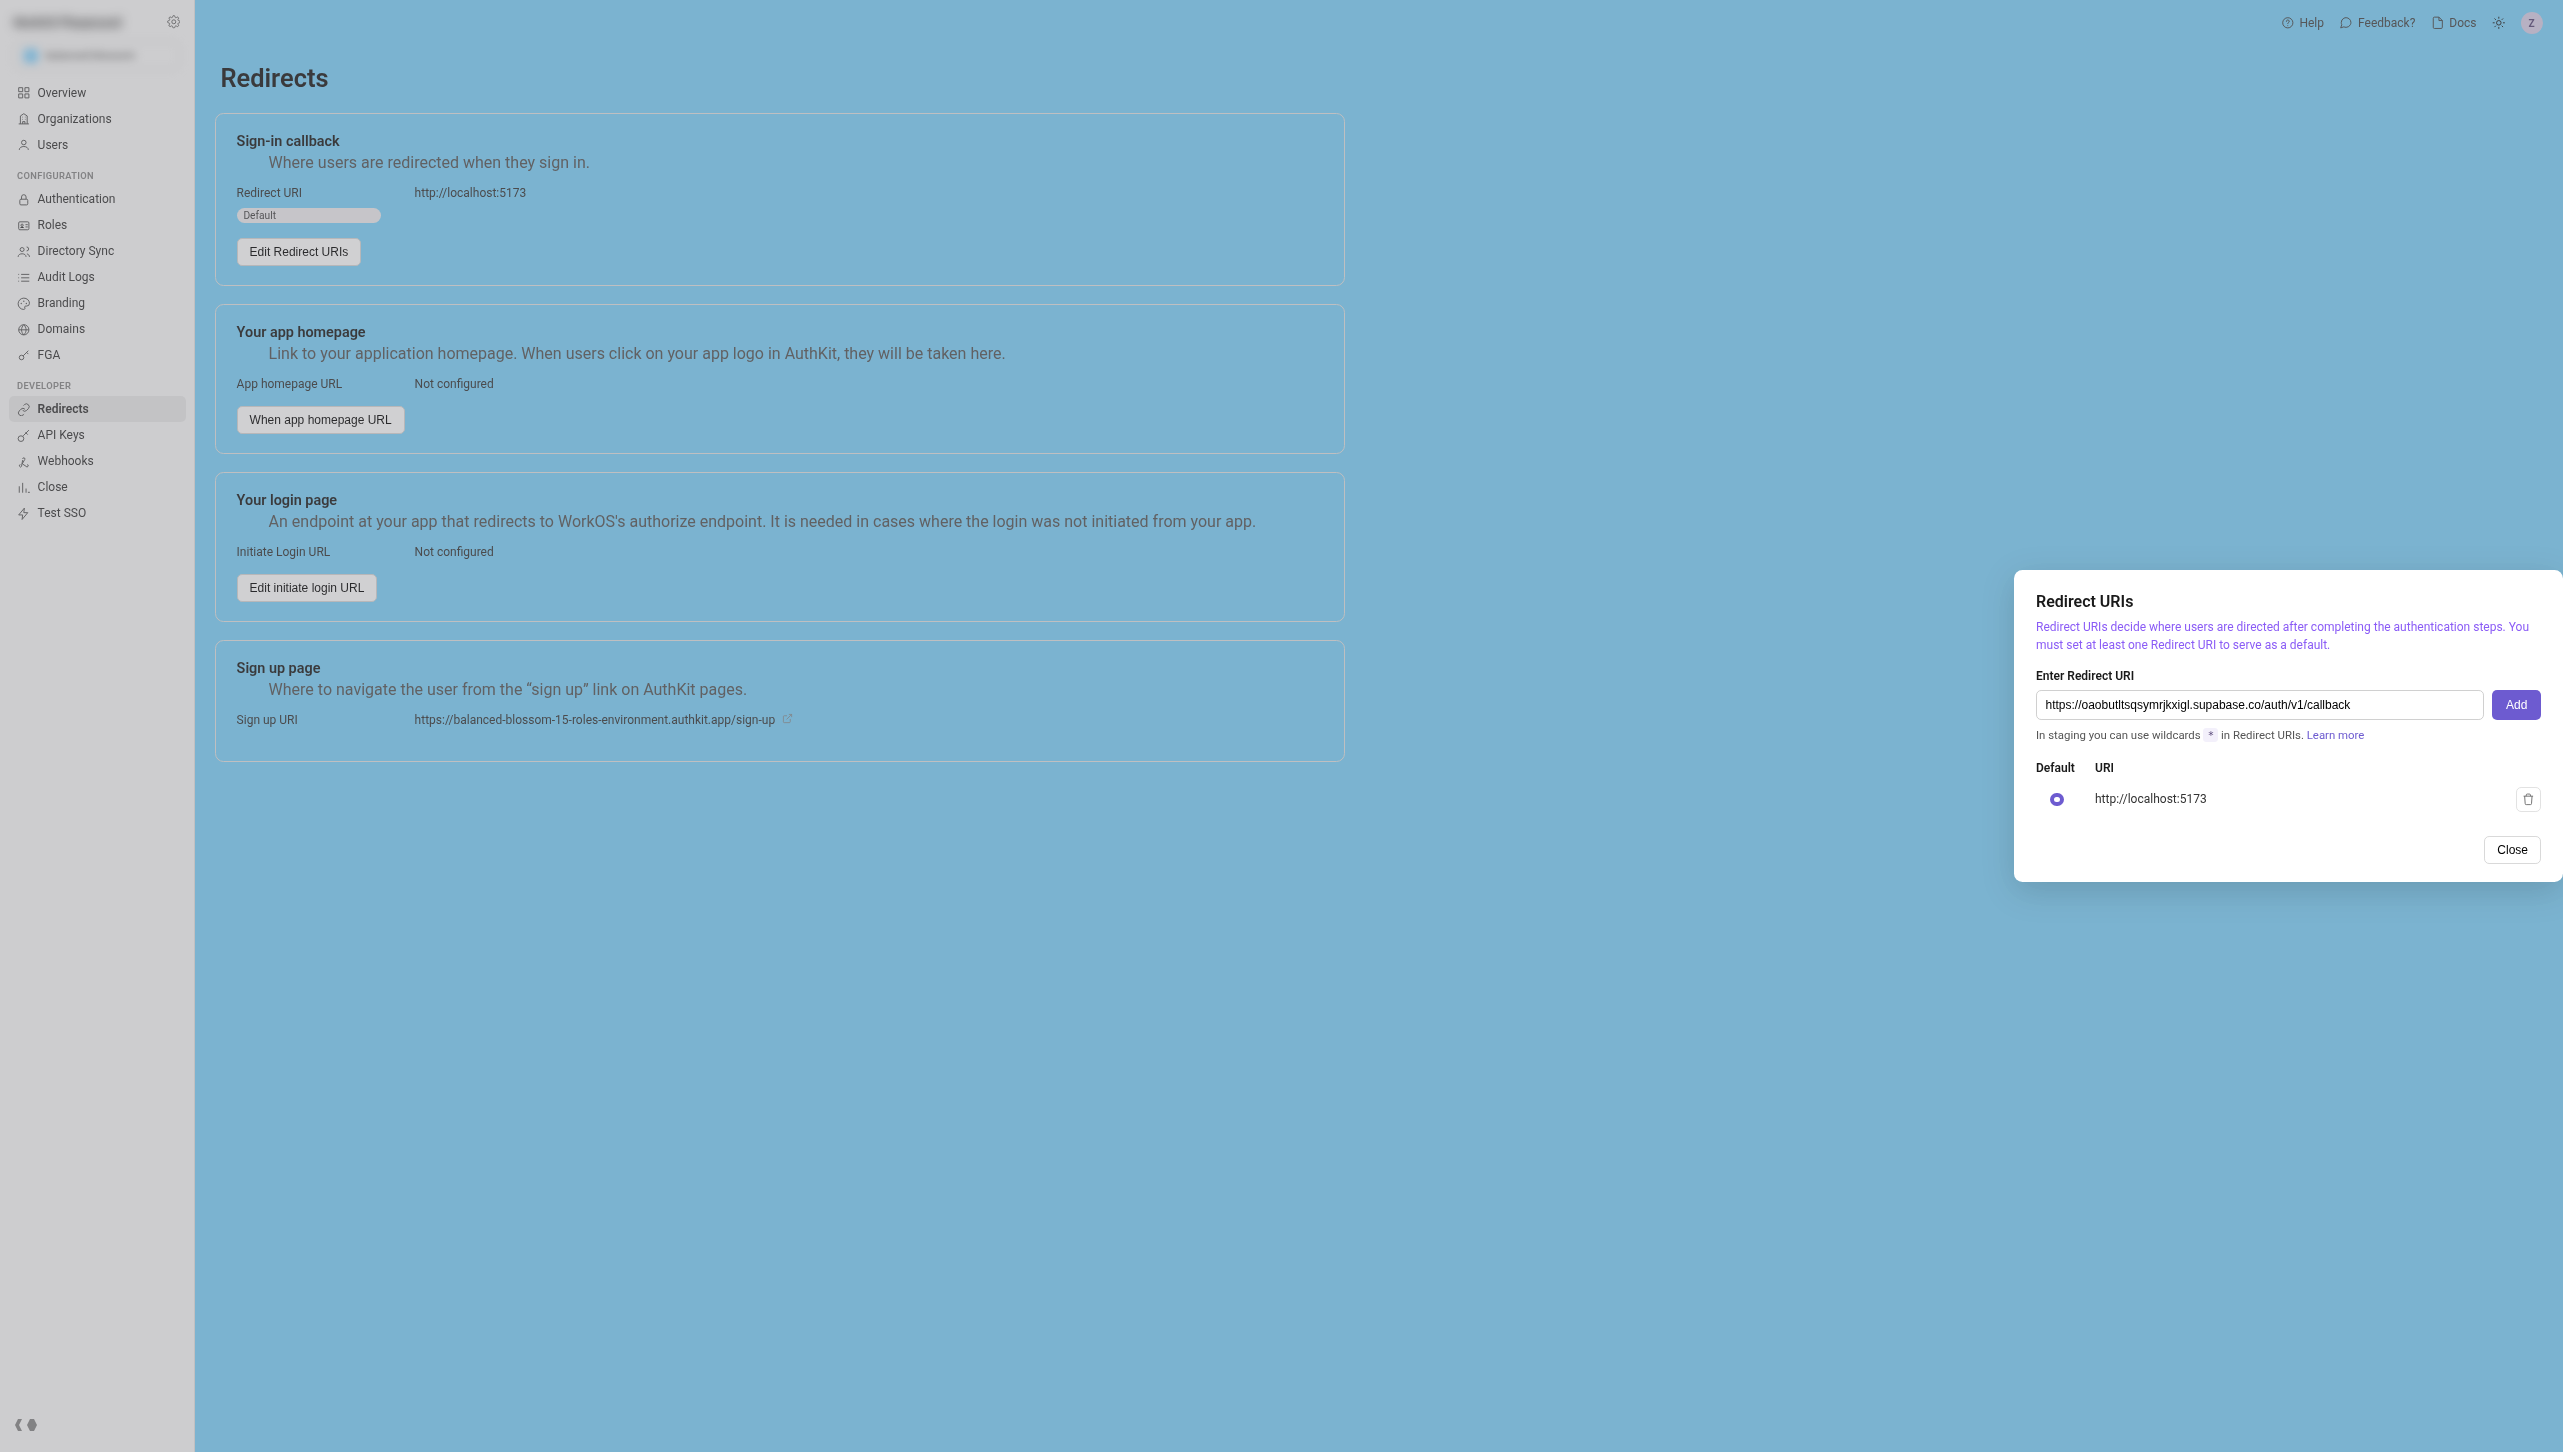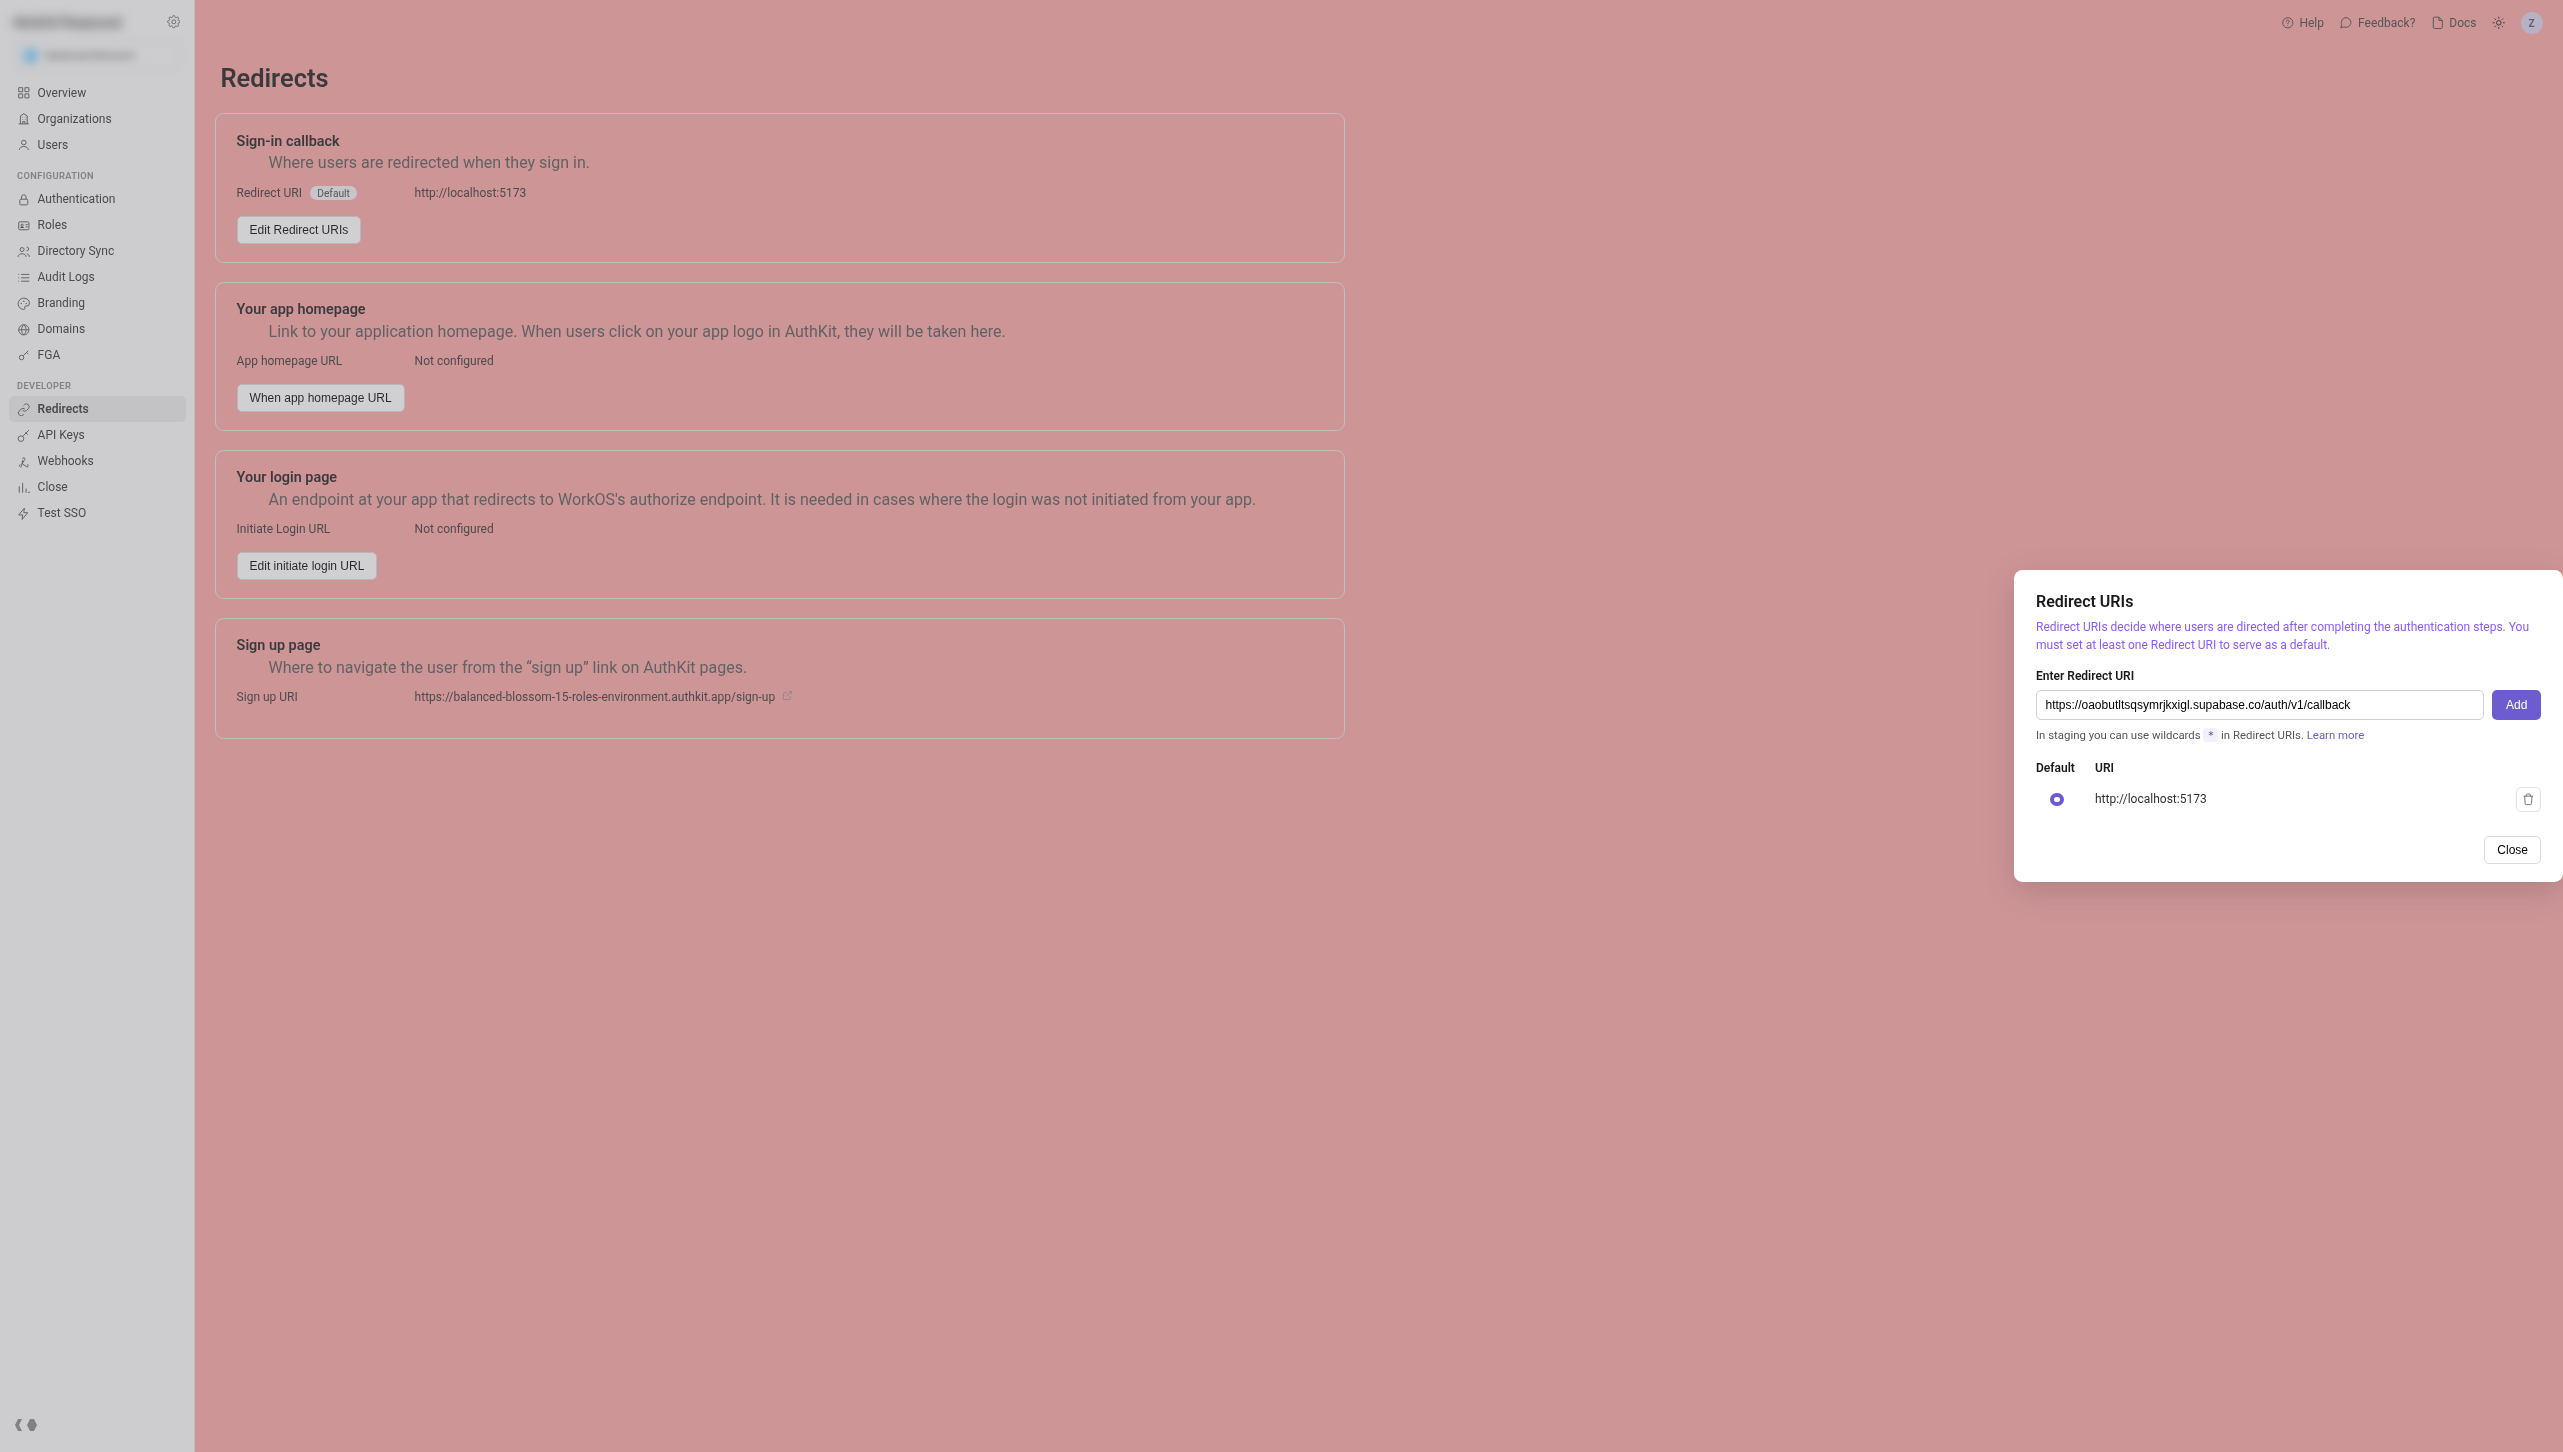--- a/index.html
+++ b/index.html
@@ -81,21 +81,21 @@
     .sb-icon { width: 13.6px; height: 13.6px; color: #555; flex: 0 0 13.6px; }
 
     .sb-bottom {
       padding: 12px 13.6px;
     }
     .logo {
       width: 24px; height: 24px; color: #888;
     }
 
     
-    .main { flex: 1; overflow-y: auto; background: #fca5a5; }
+    .main { flex: 1; overflow-y: auto; background: #7dd3fc; }
     .topbar {
       display: flex;
       justify-content: flex-end;
       align-items: center;
       gap: 15.3px;
       padding: 12px 20.3px;
     }
     .tb-link {
       display: flex; align-items: center; gap: 5.1px;
       color: #444; font-size: 12px; cursor: pointer;
@@ -124,21 +124,21 @@
     }
     .card h2 {
       font-size: 14.4px;
       font-weight: 600;
       margin-bottom: 3.4px;
     }
     .card .sub {
       color: #555; font-size: 16px; margin-bottom: 13.6px; margin-left: 32px;
     }
     .kv { display: flex; gap: 34px; margin-bottom: 15.3px; }
-    .kv .k { width: 144px; color: #333; font-size: 12px; display: flex; gap: 8.5px; }
+    .kv .k { width: 144px; color: #333; font-size: 12px; display: flex; gap: 8.5px; flex-direction: column; }
     .kv .v { color: #333; font-size: 12px; }
     .badge-default {
       background: #f0eef2; color: #444; font-size: 10.2px;
       padding: 1.7px 6.8px; border-radius: 8.5px;
     }
     .btn {
       display: inline-flex; align-items: center;
       border: 0.8px solid #d9d9d9;
       background: #fff;
       border-radius: 5.1px;

